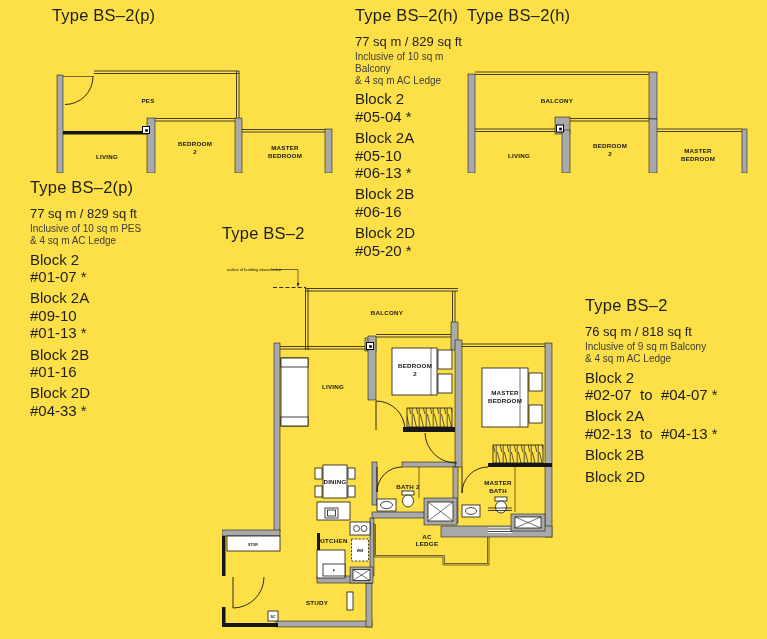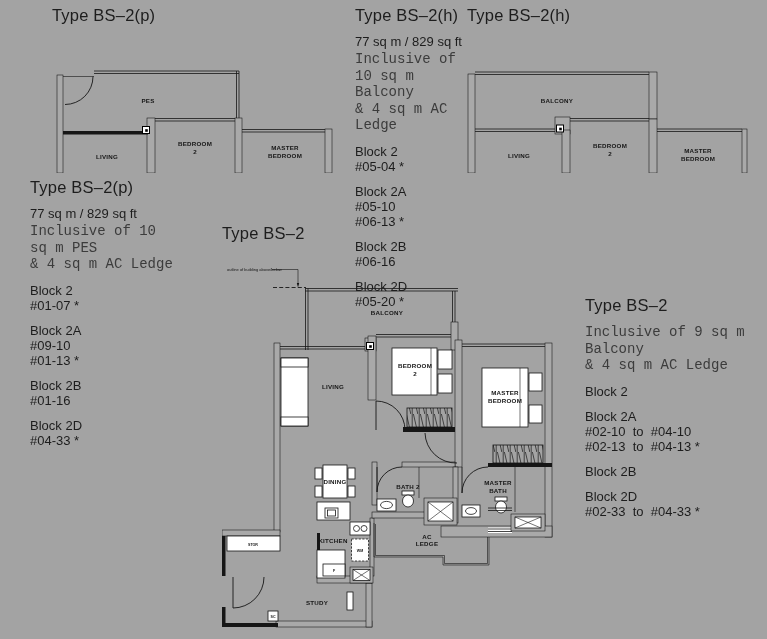--- a/index.html
+++ b/index.html
@@ -1,24 +1,24 @@
 <!DOCTYPE html>
 <html><head>
 <meta charset="utf-8">
 <style>
   html,body { margin:0; padding:0; background:#fff; }
-  .page { position:relative; width:767px; height:639px; background:#a3a3a3;
+  .page { position:relative; width:767px; height:639px; background:#fde047;
           font-family:"Liberation Sans", sans-serif; overflow:hidden; color:#1d1d1d; }
   .ptitle { position:absolute; font-size:16.5px; letter-spacing:.2px; color:#1d1d1d; }
   .plan { position:absolute; }
   .info { position:absolute; color:#1d1d1d; }
   .info .t    { font-size:16.5px; letter-spacing:.2px; margin-bottom:9px; }
   .info .area { font-size:13px; margin-bottom:2px; }
-  .info .note { font-size:14px; color:#3c3c3c; line-height:1.18;font-family:Liberation Mono, monospace; }
-  .info .grp  { margin-top:10px; font-size:13px; line-height:1.16; }
+  .info .note { font-size:10px; color:#3c3c3c; line-height:1.18; }
+  .info .grp  { margin-top:4px; font-size:15px; line-height:1.16; }
   .info .unit { white-space:pre-wrap; }
   
   .wall   { fill:#a9a9a9; stroke:#000; stroke-width:.5; }
   .bwall  { fill:#161616; stroke:none; }
   .ln     { stroke:#161616; stroke-width:.8; fill:none; }
   .tn     { stroke:#161616; stroke-width:.6; fill:none; }
   .fur    { stroke:#161616; stroke-width:.8; fill:#fff; }
   .door   { stroke:#161616; stroke-width:.9; fill:none; }
   .rl     { font-family:"Liberation Sans",sans-serif; font-weight:bold; font-size:6.2px;
             fill:#161616; text-anchor:middle; letter-spacing:.25px; }
@@ -322,32 +322,32 @@
       <div class="unit">#06-16</div>
     </div>
     <div class="grp">
       <div>Block 2D</div>
       <div class="unit">#05-20 *</div>
     </div>
   </div>
 
   <div class="info" style="left:585px; top:296px; width:170px;">
     <div class="t">Type BS–2</div>
+    <div class="area">76 sq m / 818 sq ft</div>
     <div class="note">Inclusive of 9 sq m Balcony</div>
     <div class="note">&amp; 4 sq m AC Ledge</div>
     <div class="grp">
       <div>Block 2</div>
+      <div class="unit">#02-07  to  #04-07 *</div>
     </div>
     <div class="grp">
       <div>Block 2A</div>
-      <div class="unit">#02-10  to  #04-10</div>
       <div class="unit">#02-13  to  #04-13 *</div>
     </div>
     <div class="grp">
       <div>Block 2B</div>
     </div>
     <div class="grp">
       <div>Block 2D</div>
-      <div class="unit">#02-33  to  #04-33 *</div>
     </div>
   </div>
 
 </div>
 
 </body></html>

